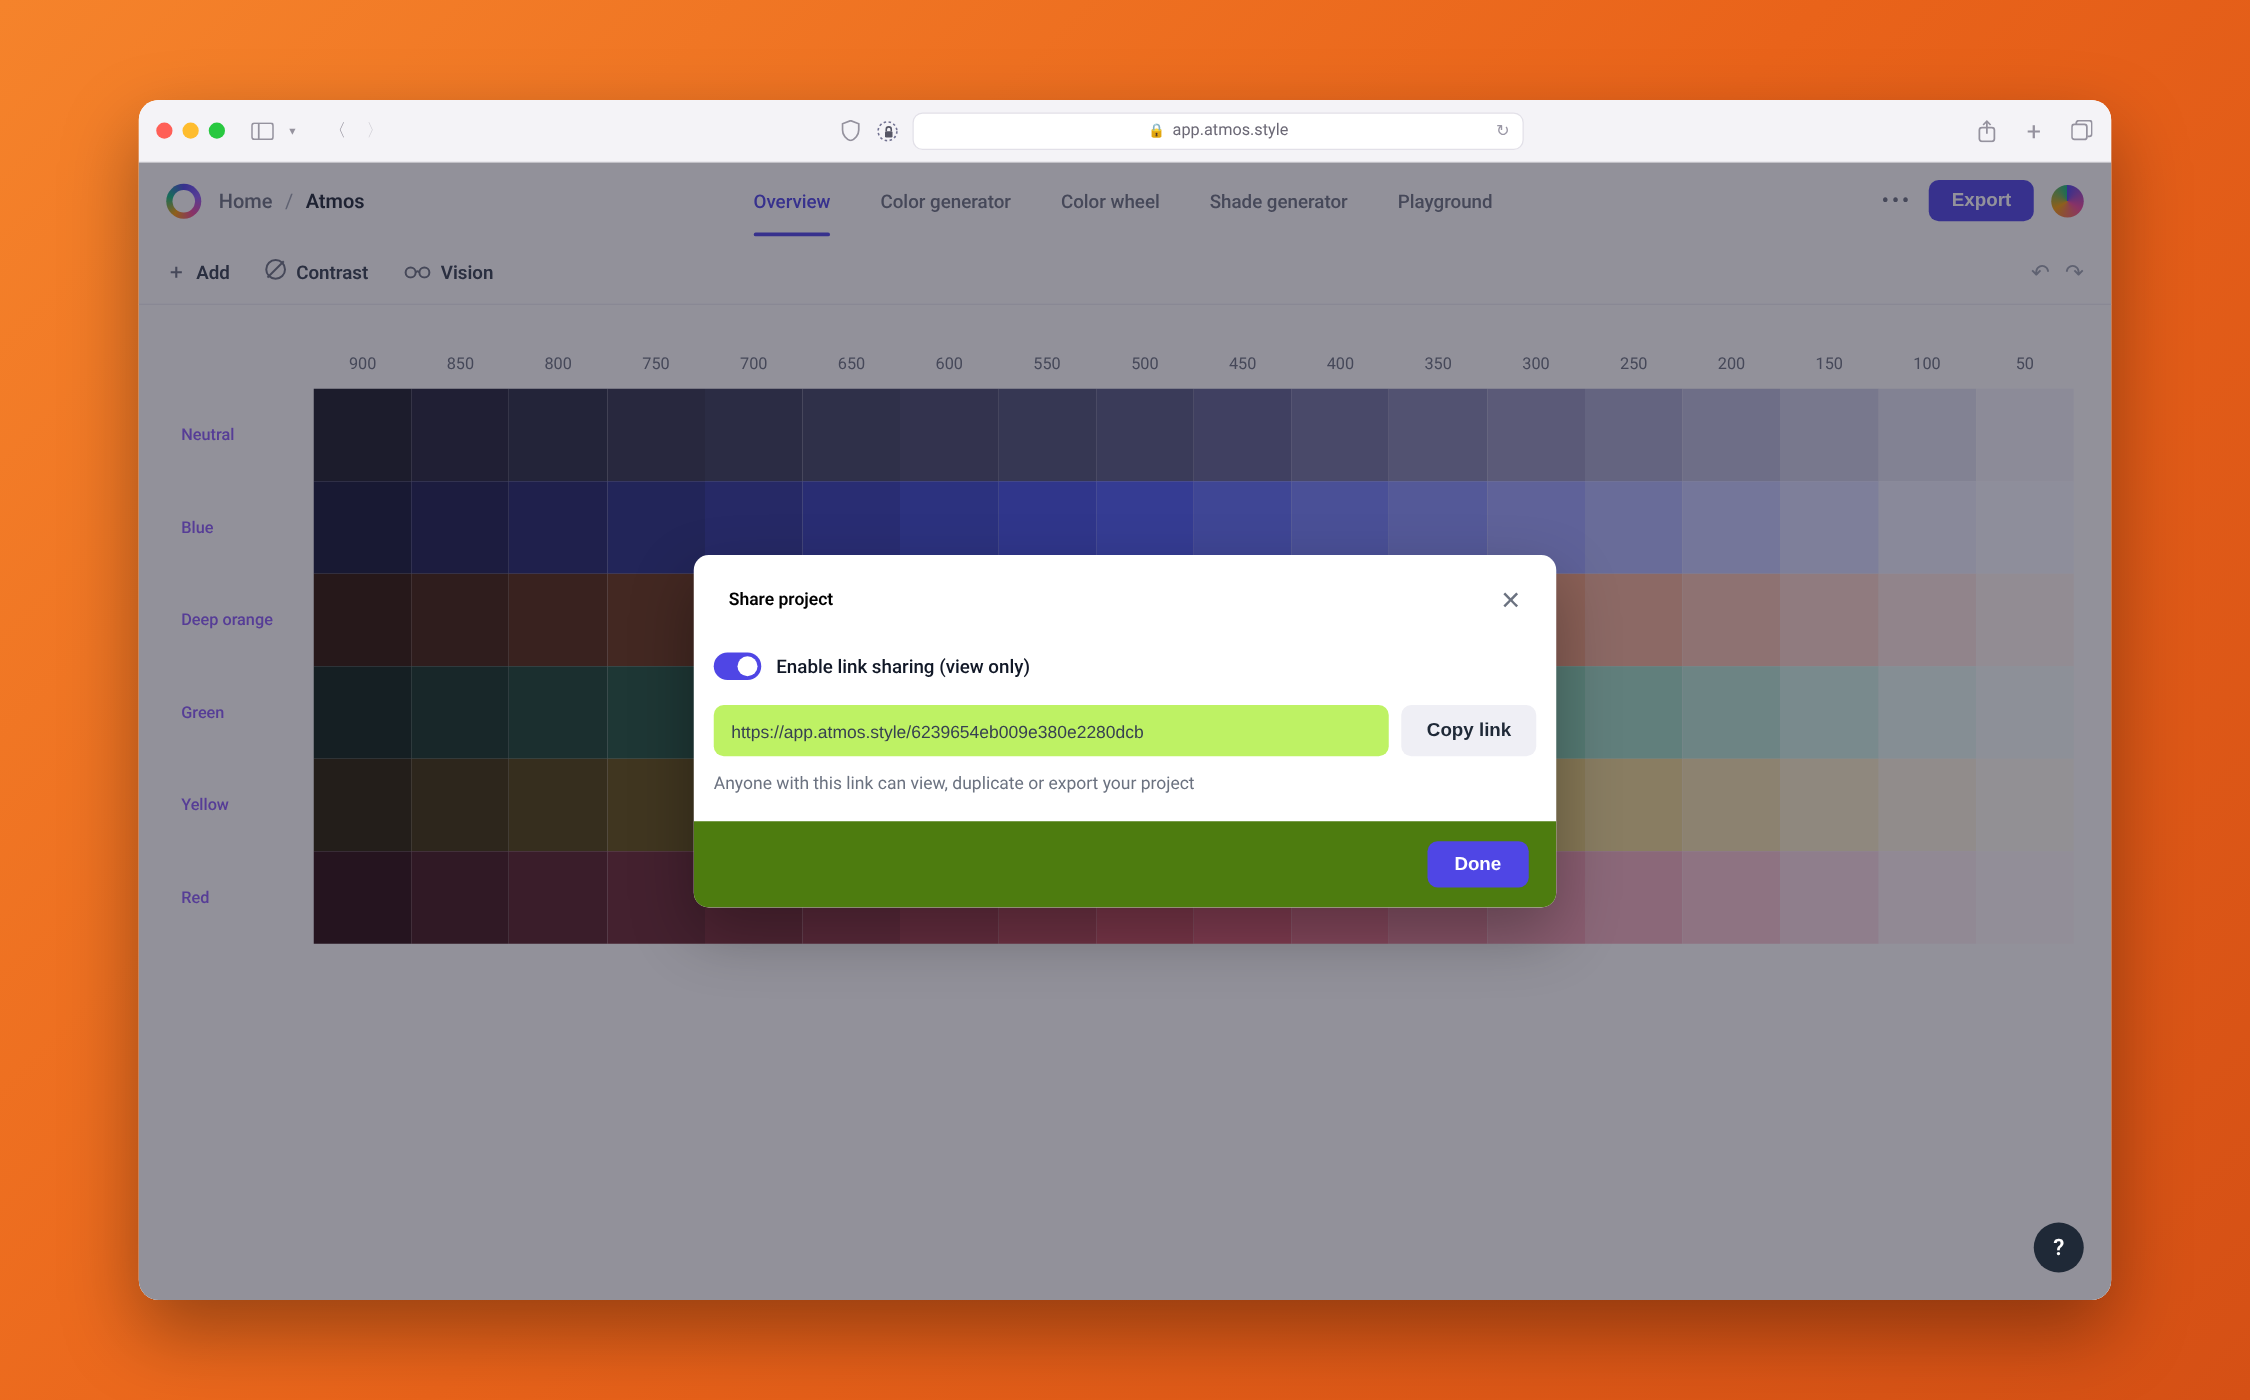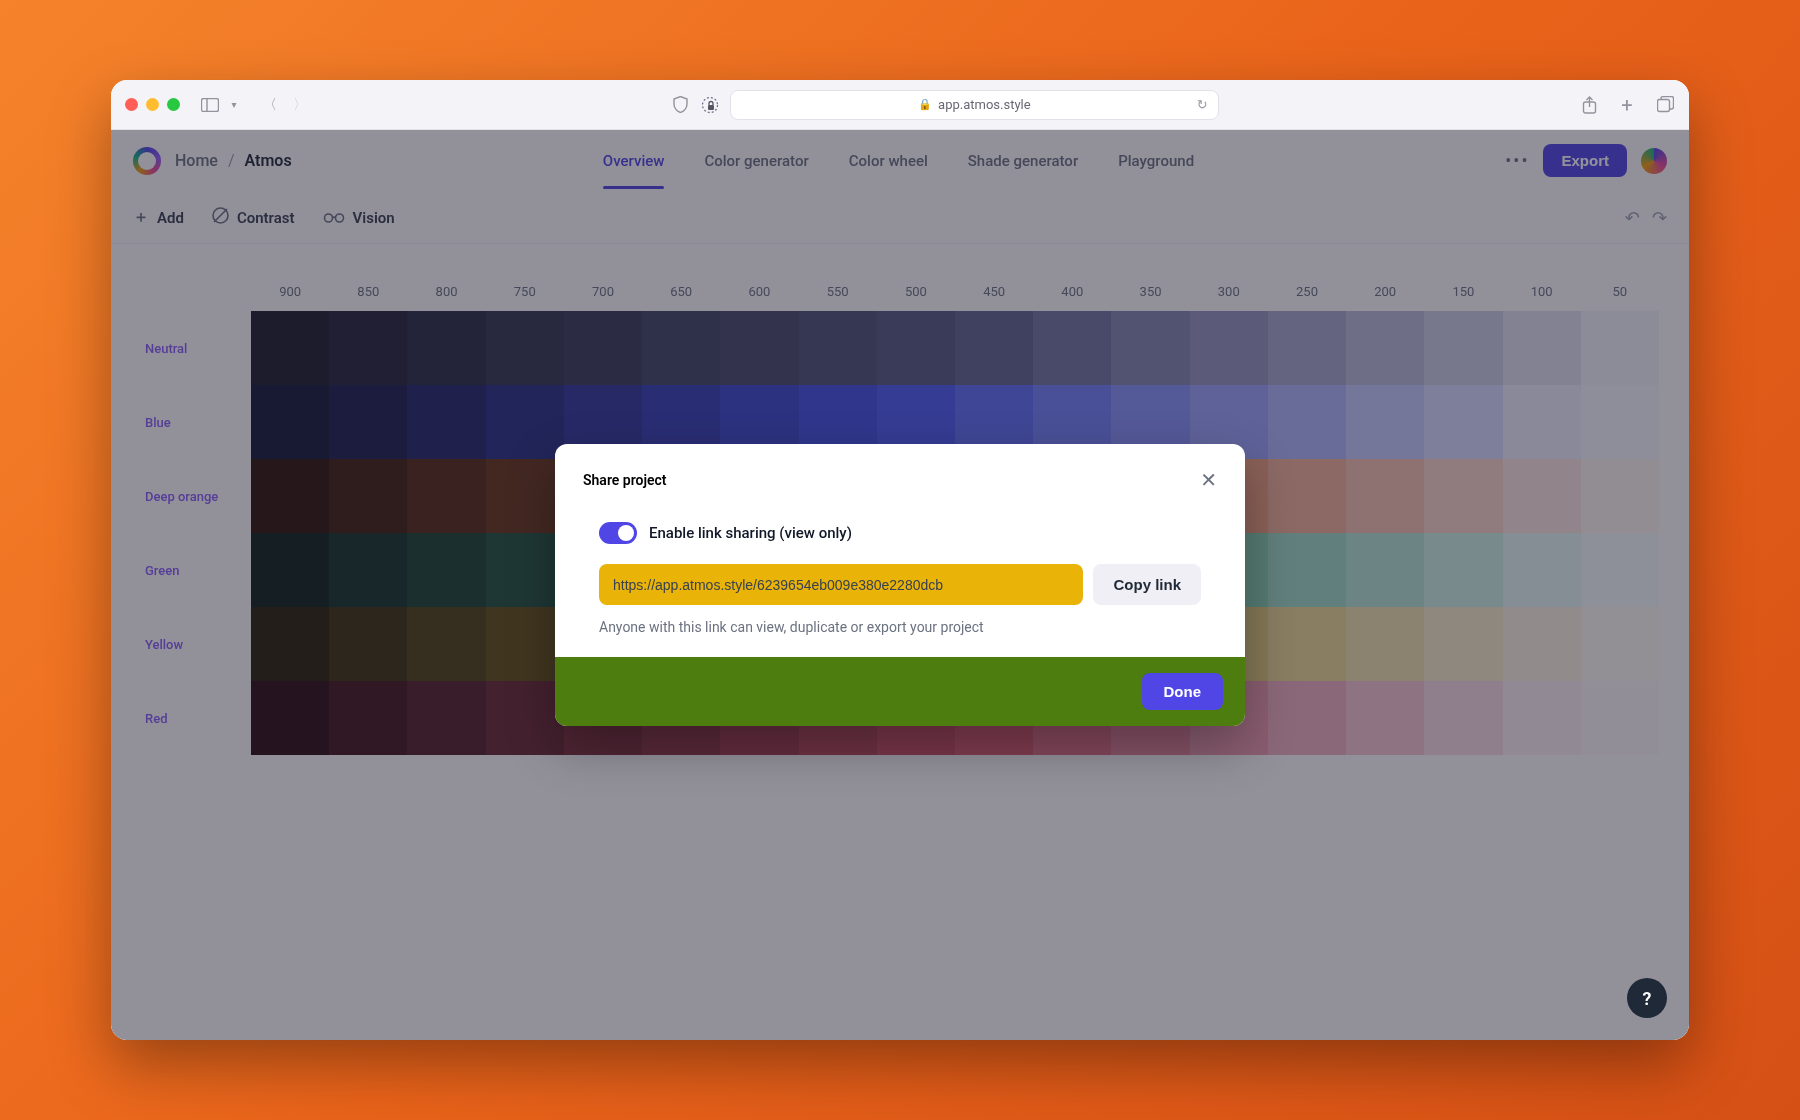--- a/index.html
+++ b/index.html
@@ -101,30 +101,30 @@
     display:flex;align-items:center;justify-content:center;
   }
   .modal{
     width:690px;background:#fff;border-radius:12px;overflow:hidden;
     box-shadow:0 20px 50px rgba(0,0,0,0.3);
   }
   .modal-head{display:flex;align-items:center;justify-content:space-between;
     padding:24px 28px 10px;}
   .modal-title{font-size:14px;font-weight:600;color:#000000;}
   .close{color:#6B7280;font-size:20px;cursor:pointer;}
-  .modal-body{padding:10px 44px 22px;}
+  .modal-body{padding:10px 16px 22px;}
   .toggle-row{display:flex;align-items:center;gap:12px;margin:10px 0 20px;}
   .toggle{
     width:38px;height:22px;background:#4F46E5;border-radius:20px;position:relative;
   }
   .toggle::after{content:"";position:absolute;right:3px;top:3px;width:16px;height:16px;background:#fff;border-radius:50%;}
   .toggle-label{font-size:15px;color:#111827;font-weight:500;}
   .link-row{display:flex;gap:10px;}
   .link-input{
-    flex:1;background:#eab308;border:none;border-radius:8px;
+    flex:1;background:#bef264;border:none;border-radius:8px;
     padding:12px 14px;font-size:14px;color:#374151;
   }
   .copy-btn{
     background:#EFEFF5;border:none;border-radius:8px;padding:12px 20px;
     font-size:15px;font-weight:600;color:#1F2937;
   }
   .hint{margin-top:14px;font-size:14px;color:#6B7280;}
   .modal-foot{
     background:#4d7c0f;padding:16px 22px;display:flex;justify-content:flex-end;
   }

